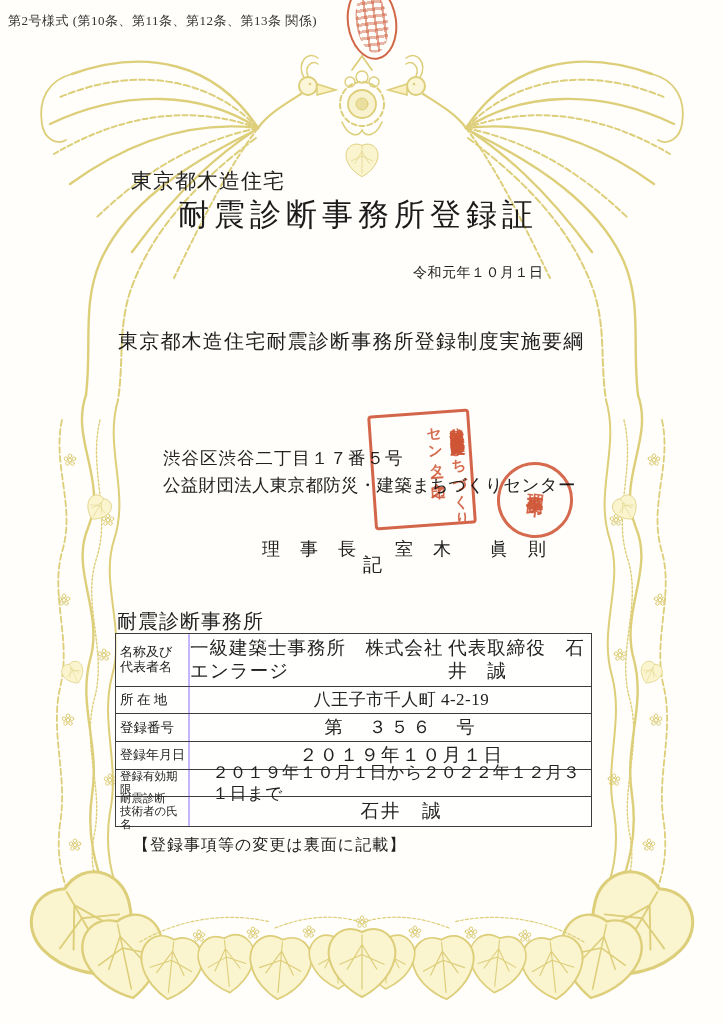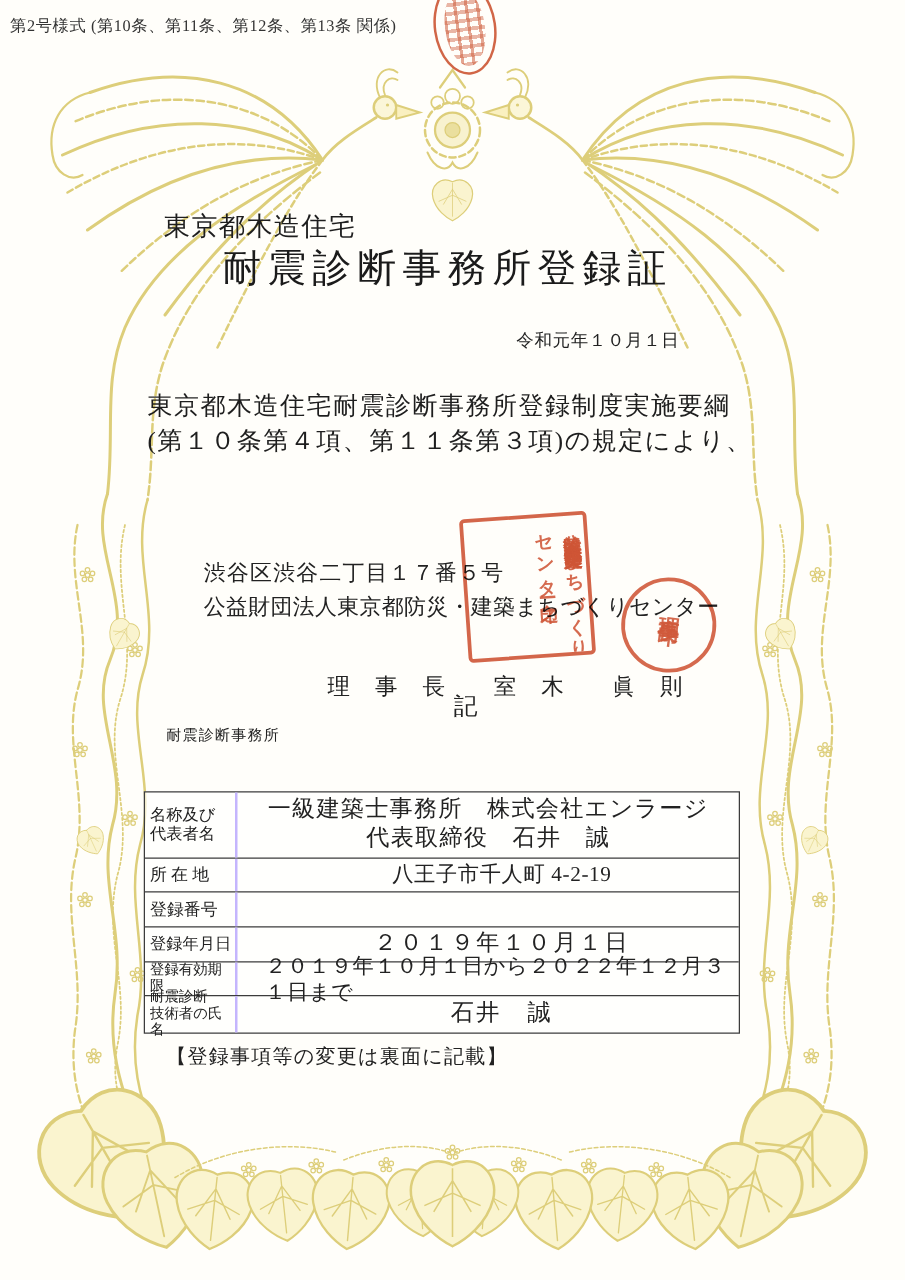--- a/index.html
+++ b/index.html
@@ -12,21 +12,21 @@
   .abs{position:absolute;}
   
   .form-header{left:8px;top:12px;font-size:13px;letter-spacing:.5px;color:#333;text-align:center;}
   
   #frame{left:0;top:0;width:724px;height:1024px;pointer-events:none;}
   
   .title1{left:131px;top:167px;font-size:21px;letter-spacing:1px;color:#1e1e1e;}
   .title2{left:178px;top:194px;font-size:31px;letter-spacing:5px;color:#1b1b1b;}
   .issue-date{left:413px;top:264px;font-size:14px;letter-spacing:.5px;}
   .body-par{left:118px;top:311px;width:505px;font-size:20px;line-height:28px;letter-spacing:1.2px;color:#1e1e1e;}
-  .body-par span{display:block;}
+  .body-par span{display:block;margin-top:16px;}
   .addr1{left:163px;top:446px;font-size:17.5px;letter-spacing:1px;}
   .addr2{left:163px;top:473px;font-size:17.5px;letter-spacing:.3px;}
   .rep{left:262px;top:501px;font-size:18px;letter-spacing:1px;margin-top:36px;}
   .ki{left:363px;top:552px;font-size:19px;}
   
   .stamp{mix-blend-mode:multiply;}
   .oval-stamp{
     left:347px;top:-16px;width:46px;height:72px;border:2.5px solid rgba(201,76,40,.95);
     border-radius:50%;transform:rotate(-8deg);opacity:.9;
   }
@@ -48,34 +48,34 @@
     left:497px;top:462px;width:70px;height:70px;border:3px solid rgba(203,71,38,.9);
     border-radius:50%;transform:rotate(7deg);opacity:.9;
     display:flex;align-items:center;justify-content:center;
   }
   .round-seal .inner{
     writing-mode:vertical-rl;text-orientation:upright;
     font-size:17px;line-height:24px;font-weight:bold;height:40px;
     color:rgba(203,71,38,.9);letter-spacing:2px;
   }
   
-  .tcaption{left:117px;top:580px;font-size:12px;letter-spacing:1px;padding-left:16px;}
+  .tcaption{left:117px;top:608px;font-size:20px;letter-spacing:1px;}
   .regtable{
     left:115px;top:633px;width:477px;border:1.5px solid #3c3c3c;
     box-sizing:border-box;background:rgba(255,255,255,.6);
   }
   .trow{display:flex;box-sizing:border-box;}
   .trow + .trow{border-top:1px solid #3c3c3c;gap:22px;}
   .tlabel{
     width:74px;border-right:2px solid #c4b5fd;box-sizing:border-box;
     display:flex;flex-direction:column;align-items:flex-start;justify-content:center;
     padding-left:4px;line-height:1.15;
   }
   .tvalue{
-    flex:1;display:flex;flex-direction:column;align-items:center;justify-content:center;
+    flex:1;display:flex;flex-direction:row;align-items:center;justify-content:center;
     line-height:1.25;
   }
   .footer-note{left:133px;top:835px;font-size:16px;letter-spacing:1px;}
 </style>
 </head>
 <body>
 
 <div id="page">
 
   <svg id="frame" class="abs" viewBox="0 0 724 1024">
@@ -166,21 +166,20 @@
 
   <div class="abs stamp oval-stamp"></div>
 
   <div class="abs title1">東京都木造住宅</div>
   <div class="abs title2">耐震診断事務所登録証</div>
 
   <div class="abs issue-date">令和元年１０月１日</div>
 
   <div class="abs body-par">
     <span>東京都木造住宅耐震診断事務所登録制度実施要綱</span>
-    <span>(第１０条第４項、第１１条第３項)の規定により、</span>
   </div>
 
   <div class="abs addr1">渋谷区渋谷二丁目１７番５号</div>
   <div class="abs addr2">公益財団法人東京都防災・建築まちづくりセンター</div>
   <div class="abs rep">理　事　長　　室　木　　眞　則</div>
 
   <div class="abs stamp square-seal">公益財団法人東京都防災建築まちづくりセンター之印</div>
   <div class="abs stamp round-seal">
     <span class="inner">理事長印</span>
   </div>
@@ -207,20 +206,23 @@
       </div>
       <div class="tvalue">
         <span style="font-size:17px;letter-spacing:.5px">八王子市千人町 4-2-19</span>
       </div>
     </div>
 
     <div class="trow" style="height:28px">
       <div class="tlabel" style="font-size:13.5px">
         <span>登録番号</span>
       </div>
+      <div class="tvalue">
+        <span style="font-size:18px;letter-spacing:4px">第　３５６　号</span>
+      </div>
     </div>
 
     <div class="trow" style="height:28px">
       <div class="tlabel" style="font-size:13px">
         <span>登録年月日</span>
       </div>
       <div class="tvalue">
         <span style="font-size:18.5px;letter-spacing:2px">２０１９年１０月１日</span>
       </div>
     </div>

